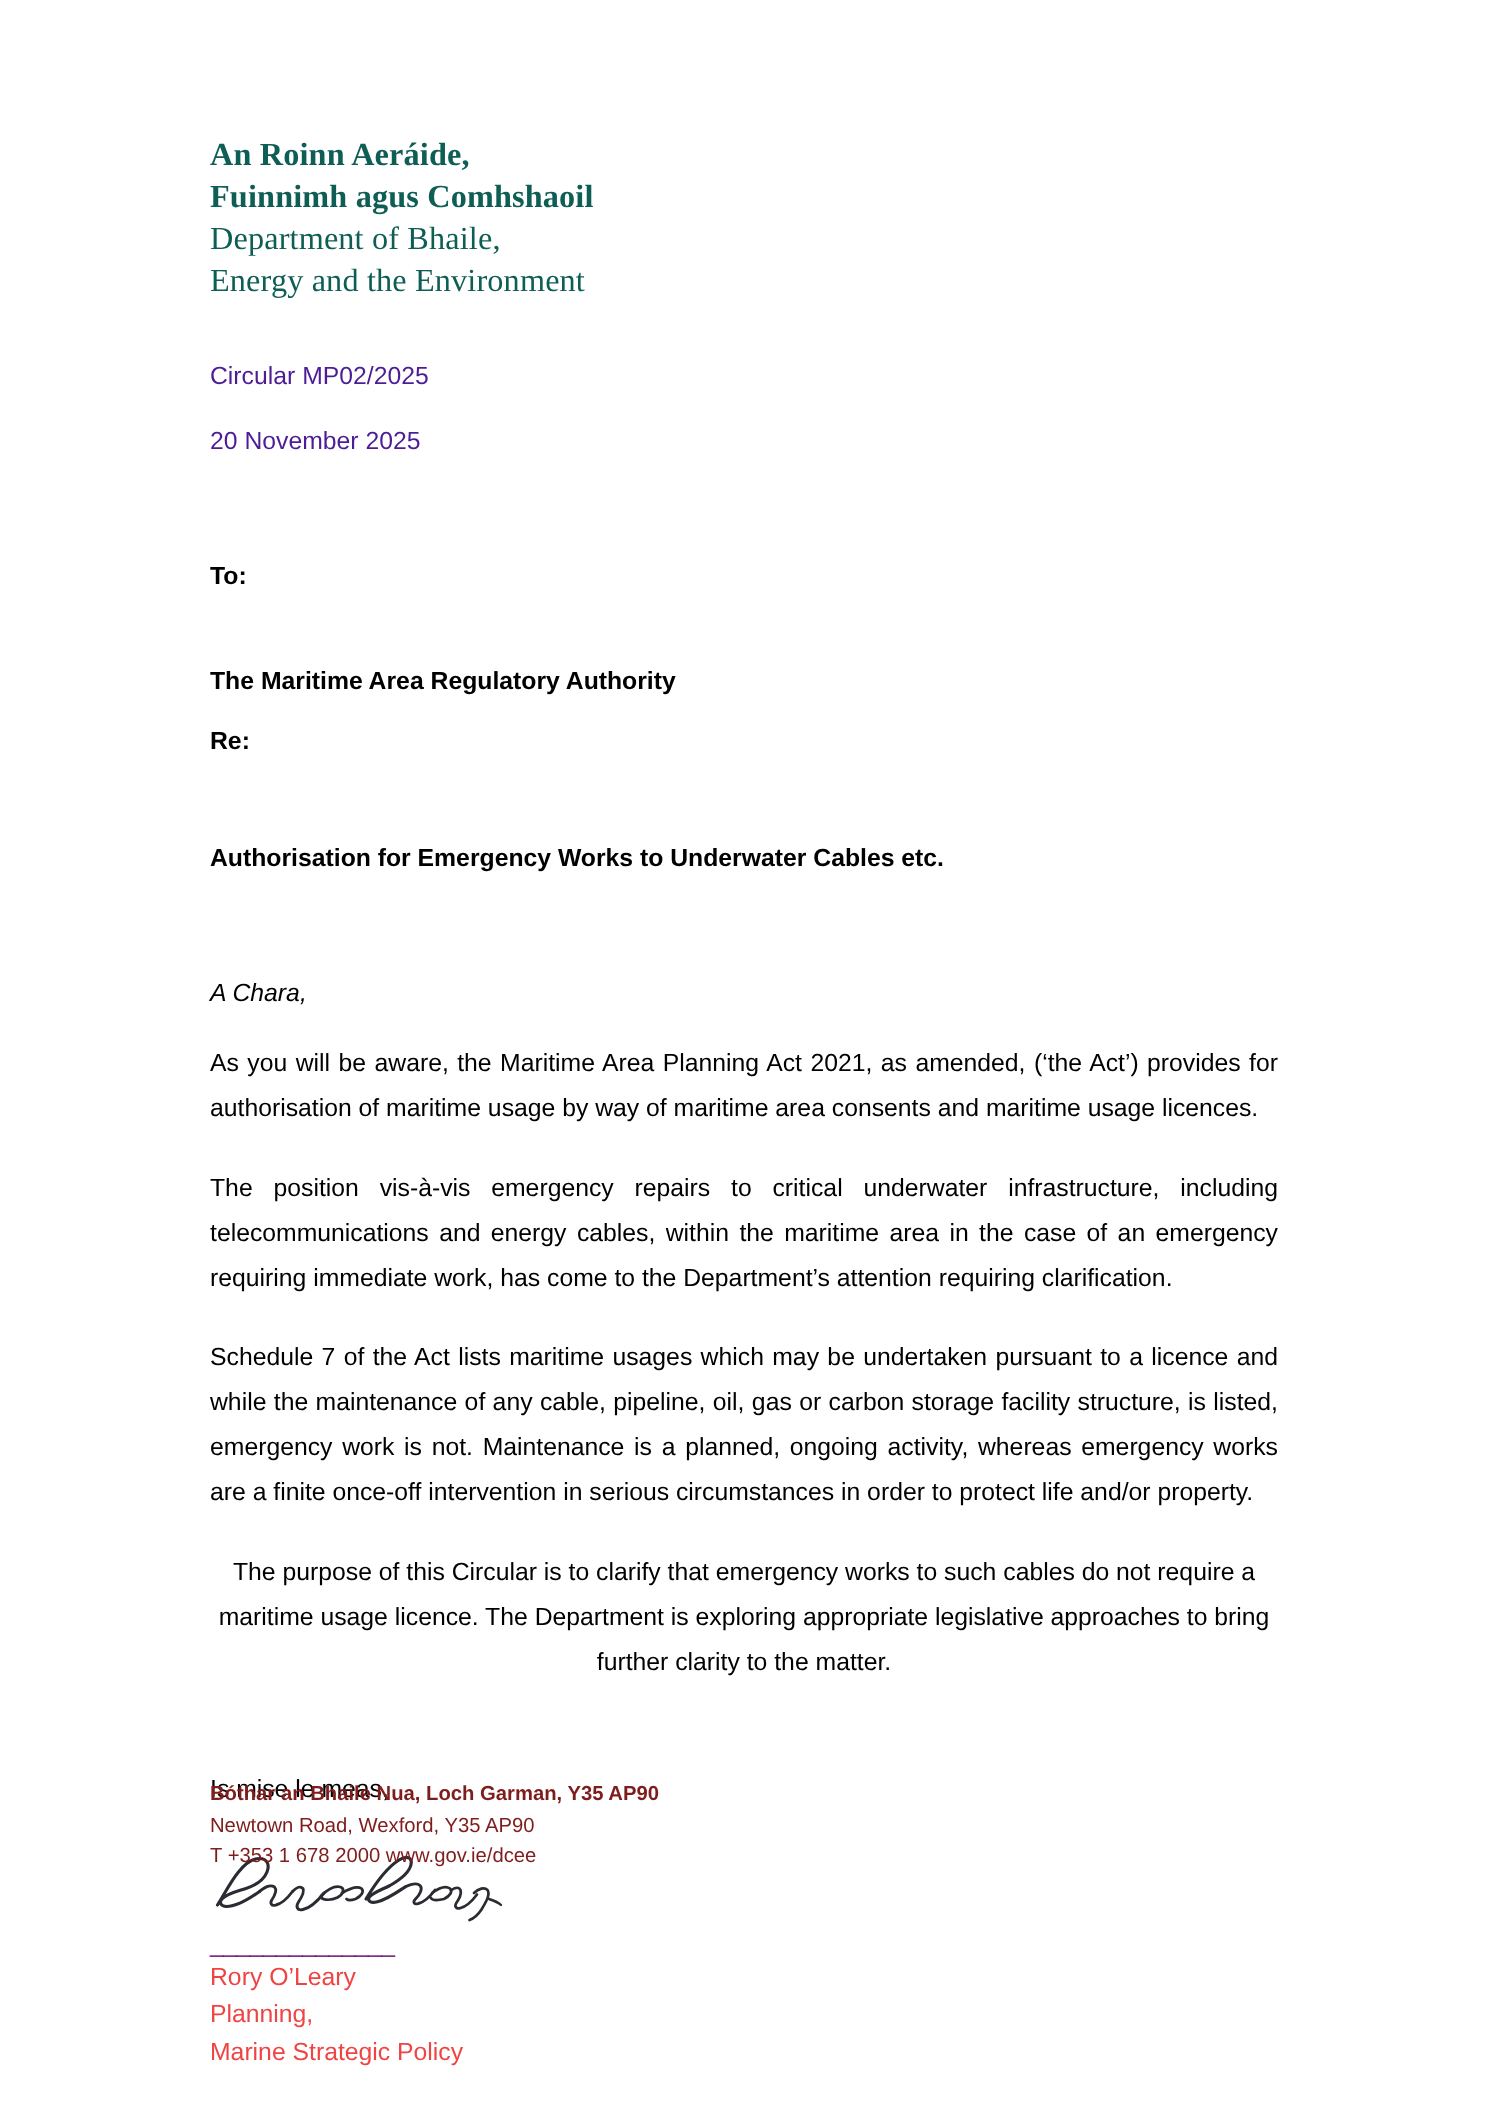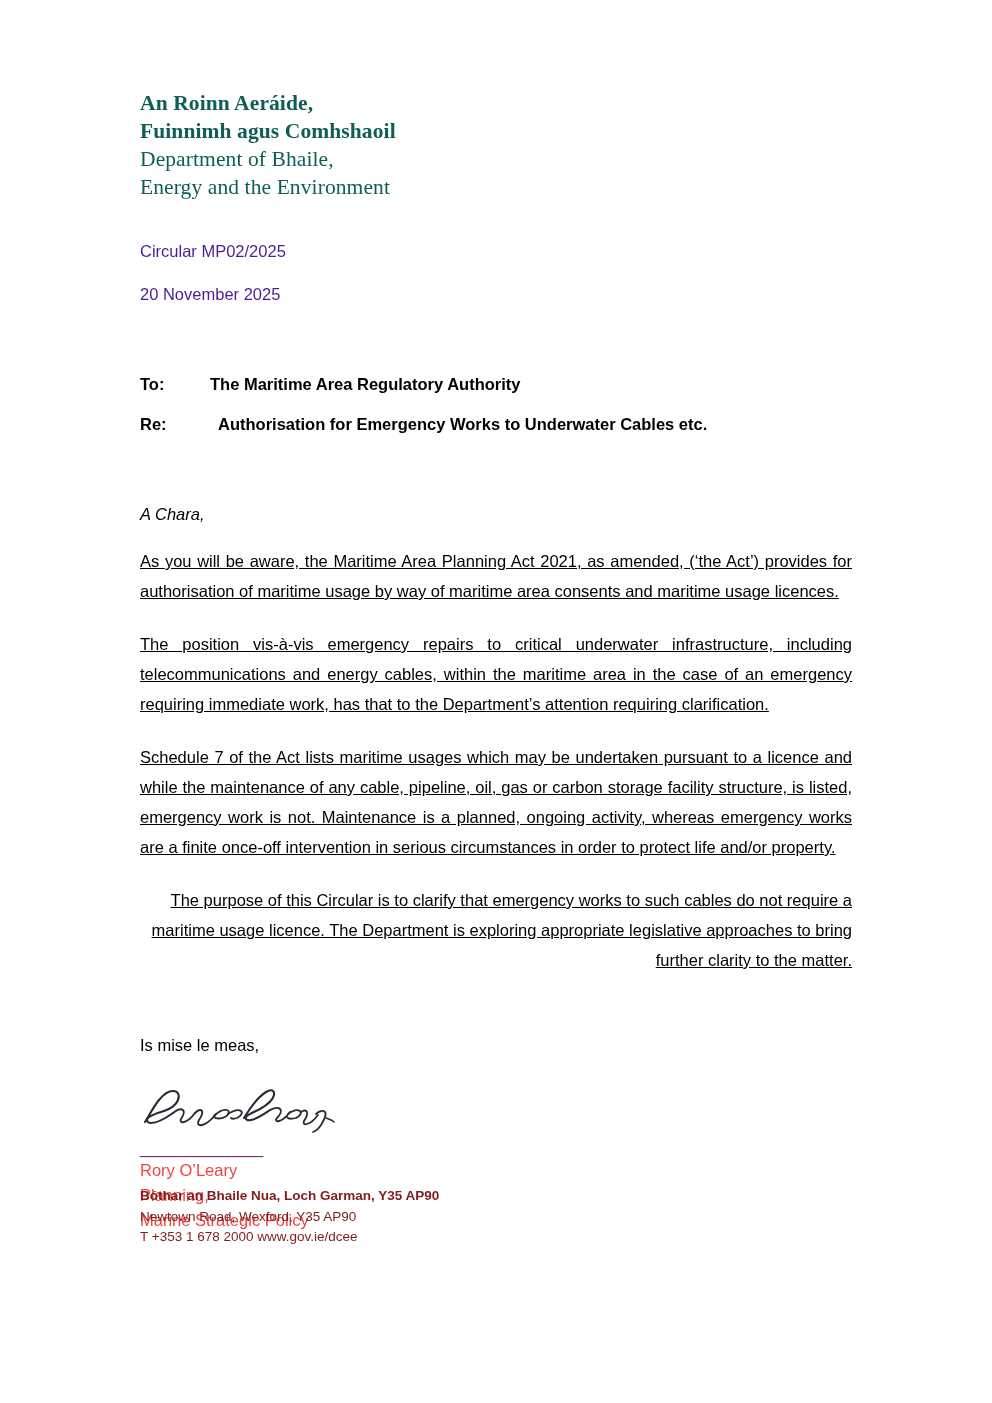--- a/index.html
+++ b/index.html
@@ -54,42 +54,42 @@
   }
 
   .addr-block { margin-top: 60px; }
 
   .addr-row {
     font-size: 16.5px;
     line-height: 30px;
     font-weight: bold;
     margin-bottom: 10px;
     display: flex;
+    flex-direction: column;
   }
   .addr-label { width: 70px; flex: 0 0 70px; }
   .addr-row.re .addr-label { width: 78px; flex: 0 0 78px; }
 
   .salutation {
     margin-top: 60px;
     font-size: 16.5px;
     line-height: 30px;
     font-style: italic;
   }
 
   p.body-par {
     font-size: 16.5px;
     line-height: 30px;
     margin: 0 0 23px 0;
     text-align: justify;
     text-justify: inter-word;
     hyphens: none;
-    text-decoration: underline;
   }
   p.body-par.last { margin-bottom: 0; }
-  p.body-par.ragged { text-align: right; }
+  p.body-par.ragged { text-align: center; }
 
   .closing {
     margin-top: 55px;
     font-size: 16.5px;
     line-height: 30px;
   }
 
   
   .signature-wrap {
     margin-top: 18px;
@@ -154,21 +154,21 @@
         <span class="addr-label">Re:</span>
         <span>Authorisation for Emergency Works to Underwater Cables etc.</span>
       </div>
     </div>
 
     <div class="salutation">A Chara,</div>
 
     <div style="height:17px"></div>
 
     <p class="body-par">As you will be aware, the Maritime Area Planning Act 2021, as amended, (‘the Act’) provides for authorisation of maritime usage by way of maritime area consents and maritime usage licences.</p>
-    <p class="body-par">The position vis-à-vis emergency repairs to critical underwater infrastructure, including telecommunications and energy cables, within the maritime area in the case of an emergency requiring immediate work, has that to the Department’s attention requiring clarification.</p>
+    <p class="body-par">The position vis-à-vis emergency repairs to critical underwater infrastructure, including telecommunications and energy cables, within the maritime area in the case of an emergency requiring immediate work, has come to the Department’s attention requiring clarification.</p>
     <p class="body-par">Schedule 7 of the Act lists maritime usages which may be undertaken pursuant to a licence and while the maintenance of any cable, pipeline, oil, gas or carbon storage facility structure, is listed, emergency work is not.  Maintenance is a planned, ongoing activity, whereas emergency works are a finite once-off intervention in serious circumstances in order to protect life and/or property.</p>
     <p class="body-par ragged last">The purpose of this Circular is to clarify that emergency works to such cables do not require a maritime usage licence. The Department is exploring appropriate legislative approaches to bring further clarity to the matter.</p>
 
     <div class="closing">Is mise le meas,</div>
 
     <div class="signature-wrap">
       <svg class="sig-svg" width="210" height="58" viewBox="0 0 210 58" aria-hidden="true">
         <g fill="none" stroke="#2b2b33" stroke-linecap="round" stroke-linejoin="round">
           <path d="M5 44 C10 36, 14 28, 19 22 C23 17, 28 13, 33 13 C38 13, 40 17, 38 22 C36 27, 30 31, 24 33 C18 35, 12 36, 8 40 C6 42, 7 45, 11 45 C18 45, 26 40, 33 35" stroke-width="2.1"></path>
           <path d="M33 35 C37 32, 40 30, 43 32 C45 34, 43 38, 41 41 C40 43, 41 45, 44 44 C48 43, 52 39, 55 35" stroke-width="1.9"></path>

